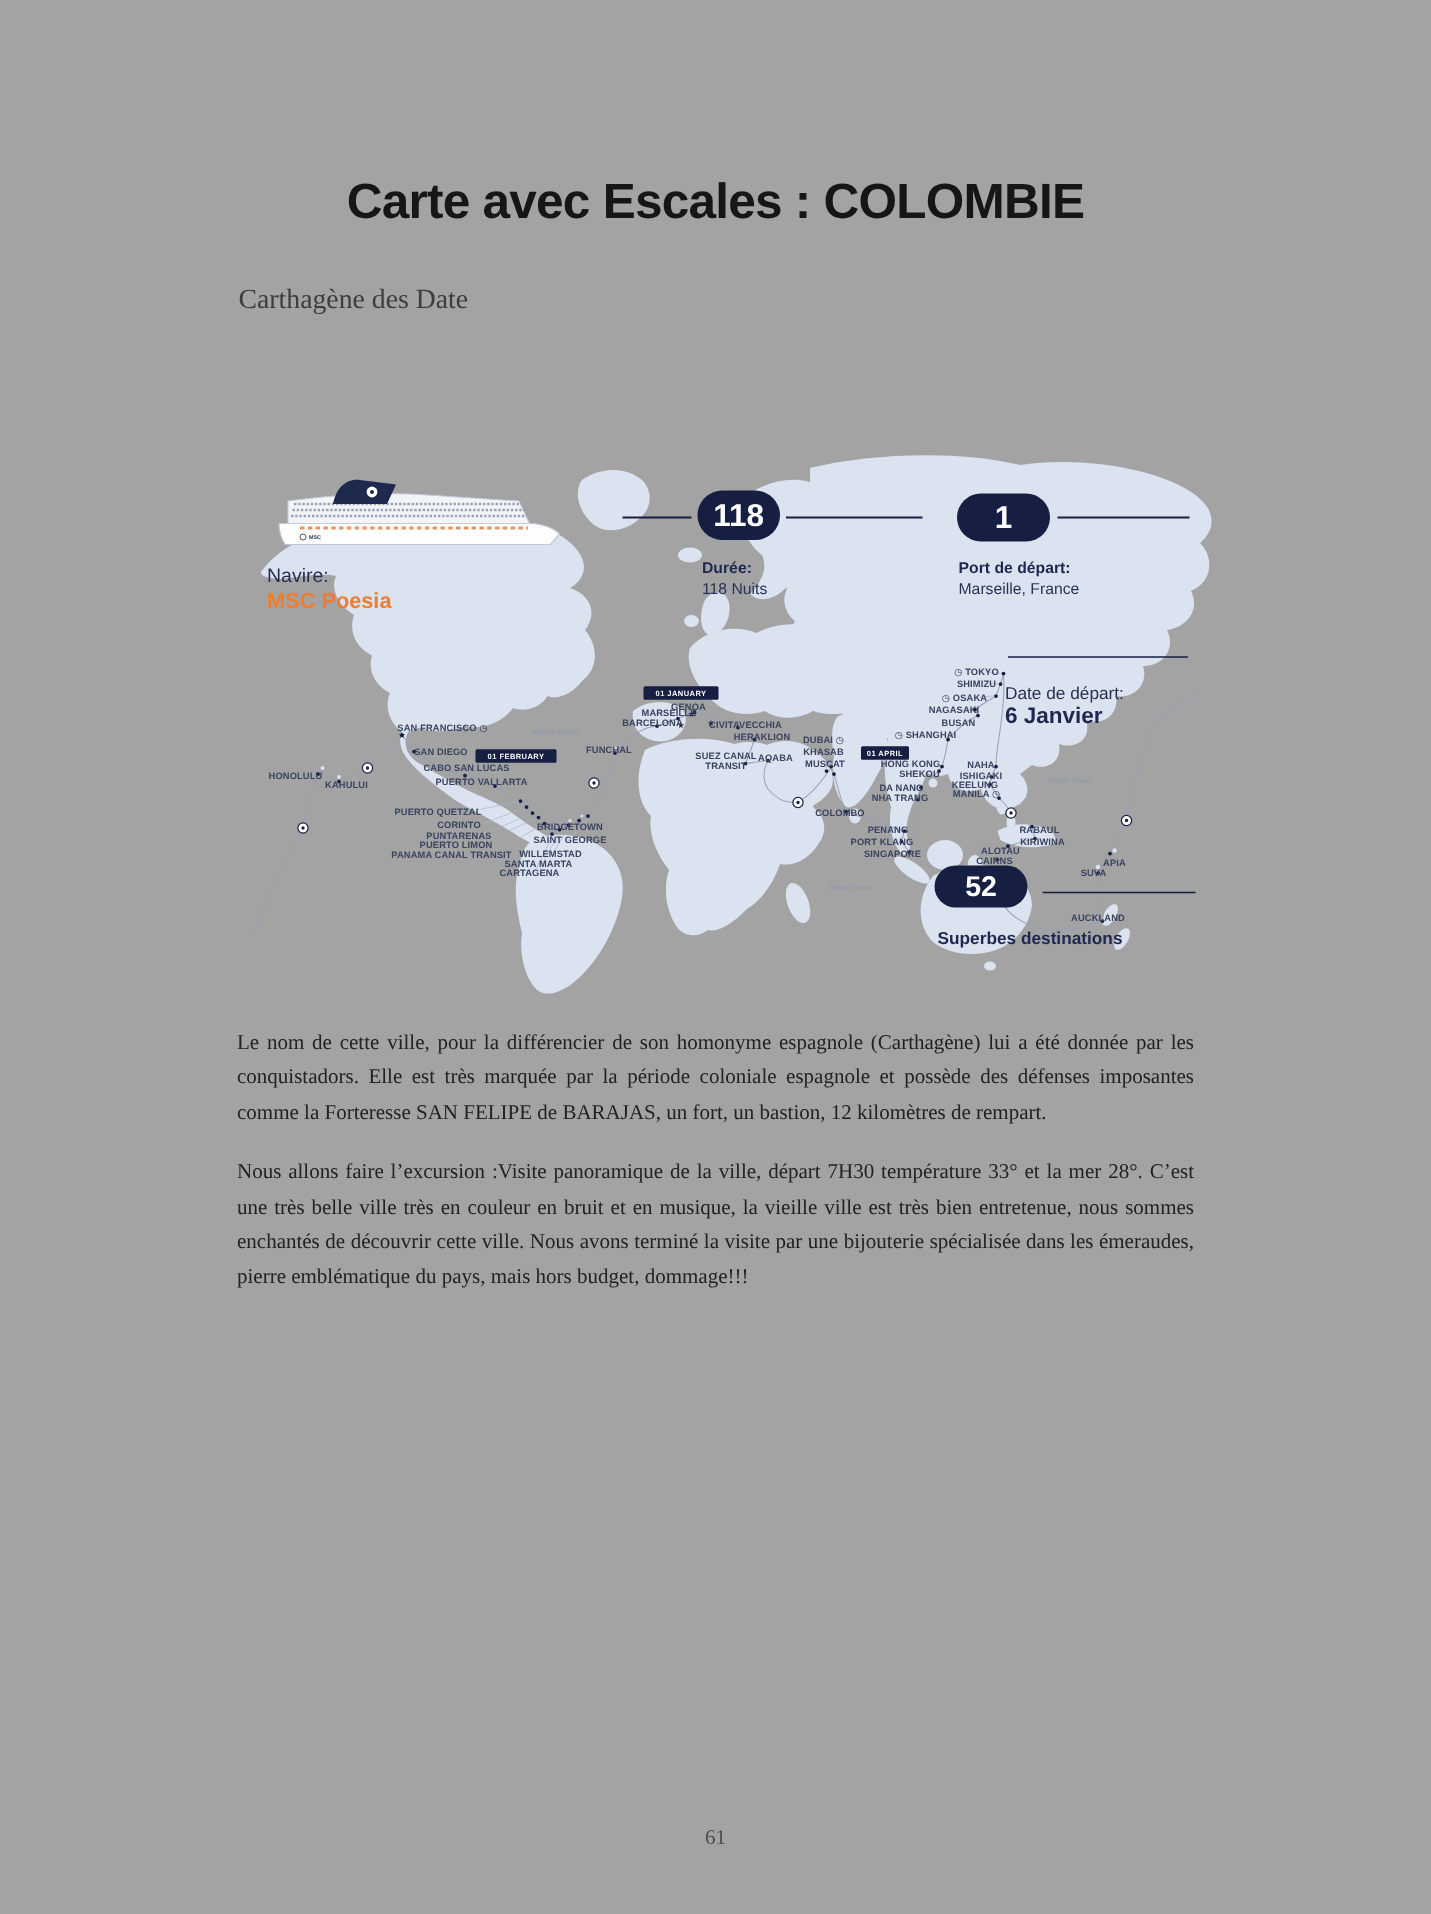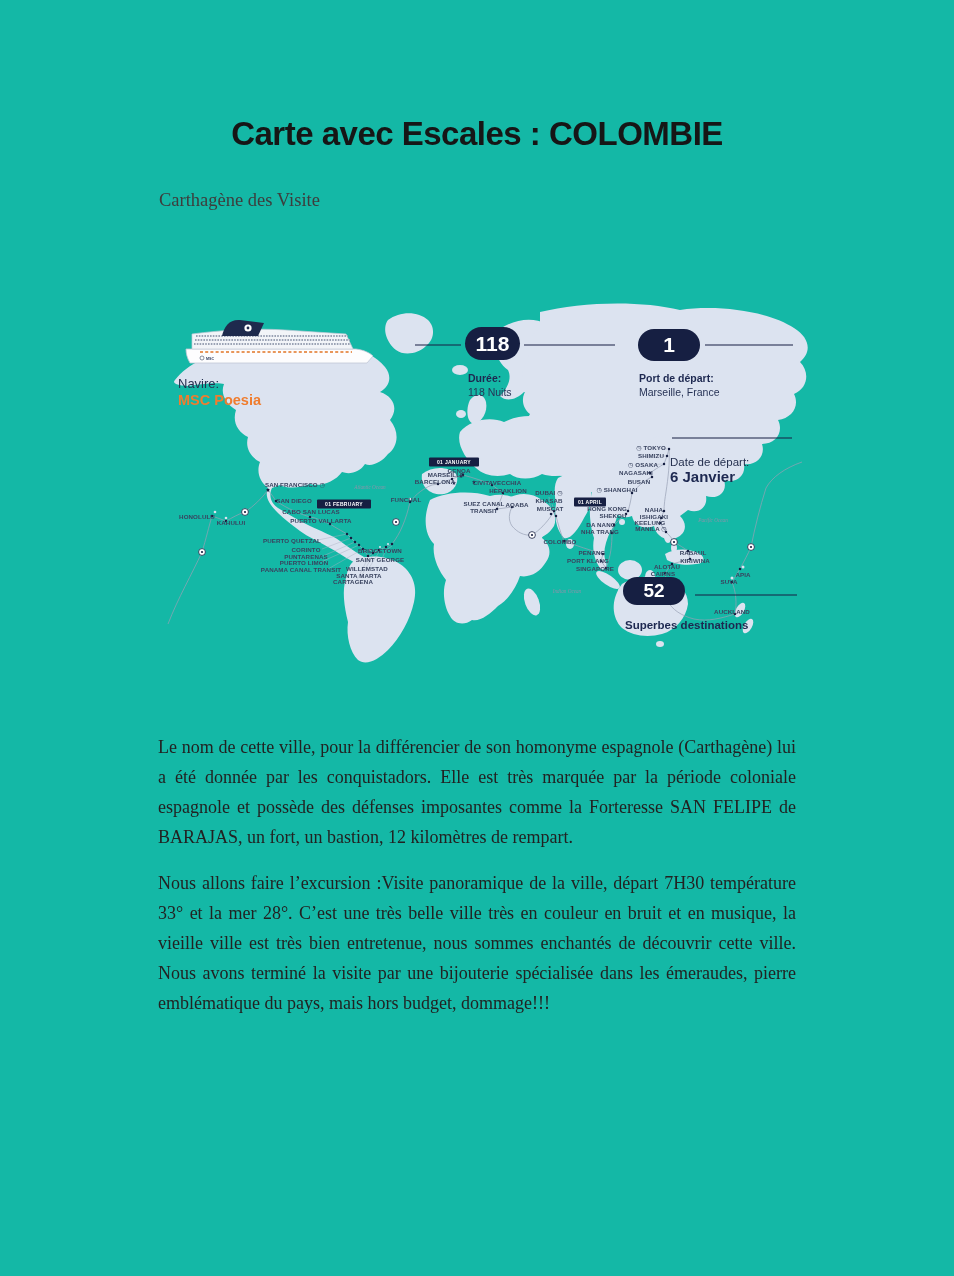--- a/index.html
+++ b/index.html
@@ -1,51 +1,51 @@
 <!DOCTYPE html>
 <html><head>
 <meta charset="utf-8">
 <style>
   html,body{margin:0;padding:0;background:#e9e9e9;}
   .page{
-    position:relative;width:954px;height:1276px;margin:0 auto;background:#14b8a6;
+    position:relative;width:954px;height:1276px;margin:0 auto;background:#a3a3a3;
     font-family:"Liberation Serif", serif;overflow:hidden;
   }
   .title{
     position:absolute;top:115px;left:0;width:954px;text-align:center;
     font-family:"Liberation Sans", sans-serif;font-weight:bold;font-size:33px;
     letter-spacing:-0.5px;color:#161616;margin:0;
   }
   .subtitle{
     position:absolute;top:190px;left:159px;margin:0;
     font-size:18.5px;color:#3d3d3d;
   }
   .map-figure{position:absolute;top:292px;left:160px;width:650px;height:380px;}
   .body-text{
-    position:absolute;top:732px;left:158px;width:638px;
-    font-size:18px;line-height:1.67;color:#222222;
+    position:absolute;top:684px;left:158px;width:638px;
+    font-size:14px;line-height:1.67;color:#222222;
   }
   .body-text p{margin:0 0 16px 0;text-align:justify;text-align-last:left;}
   .page-number{
     position:absolute;top:1218px;left:0;width:954px;text-align:center;
     font-size:14px;color:#4d4d4d;
   }
   svg text{font-family:"Liberation Sans","DejaVu Sans",sans-serif;}
   .map-hdr-label{font-size:10.5px;font-weight:bold;fill:#1d2850;}
   .map-hdr-value{font-size:10.5px;fill:#273356;}
   .badge-num{font-weight:bold;fill:#ffffff;}
   .ocean{font-style:italic;fill:#8a94aa;font-size:5.2px;font-family:"Liberation Serif",serif;}
 </style>
 </head>
 <body>
 
 <div class="page">
 
   <h1 class="title">Carte avec Escales : COLOMBIE</h1>
-  <p class="subtitle">Carthagène des Visite</p>
+  <p class="subtitle">Carthagène des Date</p>
 
   <div class="map-figure">
     <svg id="mapsvg" viewBox="0 0 650 380" width="650" height="380">
 
       <g fill="#dce3f0">
 
         <path d="M 15,88 C 30,68 60,58 85,62 C 110,50 150,48 170,58 C 195,54 215,62 225,75 C 233,85 229,95 220,100 C 235,105 238,118 230,128 C 240,140 238,155 228,162 C 222,170 212,175 205,172 C 200,180 190,183 182,180 C 175,190 160,195 150,192 C 140,196 128,197 120,193 L 112,196 C 108,205 112,212 118,216 C 128,222 140,229 150,234 C 160,239 172,243 180,249 C 188,255 197,261 204,265 L 209,271 C 204,275 198,273 192,269 C 184,265 176,259 168,255 C 158,249 148,245 140,239 C 132,233 124,227 118,221 C 110,213 104,205 108,196 C 100,190 96,180 100,170 C 90,165 85,155 88,145 C 78,140 72,130 76,118 C 66,112 60,102 64,92 C 58,90 40,92 28,94 C 20,94 11,92 15,88 Z"></path>
 
         <path d="M 228,28 C 240,19 258,19 268,28 C 276,36 274,48 266,54 C 258,62 244,64 236,58 C 226,50 222,36 228,28 Z"></path>
         <ellipse cx="300" cy="78" rx="8" ry="5"></ellipse>
@@ -314,13 +314,14 @@
       <line x1="535" y1="303" x2="637" y2="303" stroke="#161f42" stroke-width="1"></line>
       <text x="465" y="337" font-size="11.5" font-weight="bold" fill="#1d2850">Superbes destinations</text>
     </svg>
   </div>
 
   <div class="body-text">
     <p>Le nom de cette ville, pour la différencier de son homonyme espagnole (Carthagène) lui a été donnée par les conquistadors. Elle est très marquée par la période coloniale espagnole et possède des défenses imposantes comme la Forteresse SAN FELIPE de BARAJAS, un fort, un bastion, 12 kilomètres de rempart.</p>
     <p>Nous allons faire l’excursion :Visite panoramique de la ville, départ 7H30 température 33° et la mer 28°. C’est une très belle ville très en couleur en bruit et en musique, la vieille ville est très bien entretenue, nous sommes enchantés de découvrir cette ville. Nous avons terminé la visite par une bijouterie spécialisée dans les émeraudes, pierre emblématique du pays, mais hors budget, dommage!!!</p>
   </div>
 
+  <div class="page-number">61</div>
 </div>
 
 </body></html>

